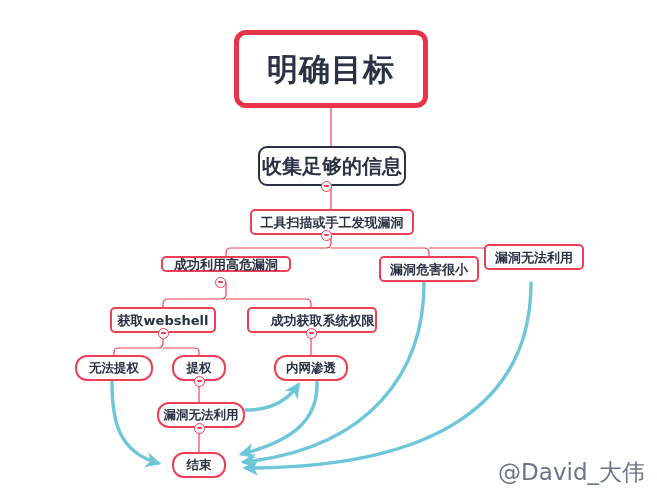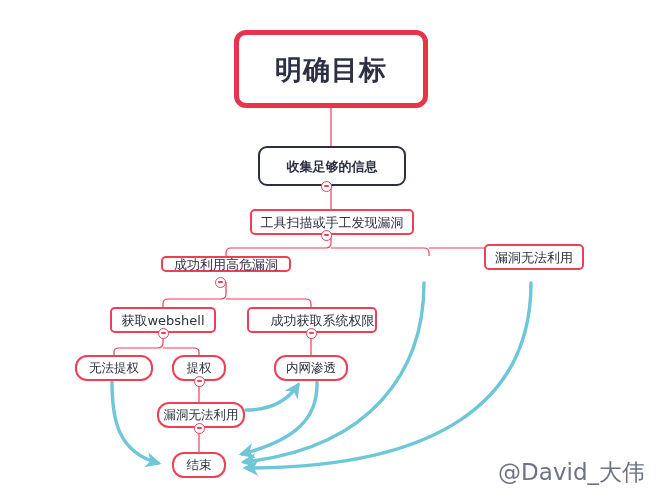--- a/index.html
+++ b/index.html
@@ -35,35 +35,35 @@
     color: #2b3043;
     display: flex;
     align-items: center;
     justify-content: center;
     white-space: nowrap;
     line-height: 1;
   }
   .node-root {
     border: 5px solid #e8334a;
     border-radius: 12px;
-    font-size: 27px;
+    font-size: 31px;
     font-weight: bold;
     letter-spacing: 1px;
   }
   .node-dark {
     border: 2.5px solid #2b3043;
     border-radius: 9px;
-    font-size: 13px;
+    font-size: 20px;
     font-weight: bold;
   }
   .node-red {
     border: 2px solid #ef3f56;
     border-radius: 5px;
     font-size: 13px;
-    font-weight: normal;
+    font-weight: bold;
   }
   .node-red.small {
     font-size: 12.5px;
     border-radius: 12px;
     text-align: center;
   }
   .toggle {
     position: absolute;
     width: 11px;
     height: 11px;
@@ -142,20 +142,21 @@
   </svg>
 
   <div class="node node-root" style="left:234px; top:30px; width:194px; height:78px;">明确目标</div>
 
   <div class="node node-dark" style="left:258px; top:146px; width:148px; height:40px;">收集足够的信息</div>
 
   <div class="node node-red" style="left:250px; top:209px; width:164px; height:26px;">工具扫描或手工发现漏洞</div>
 
   <div class="node node-red" style="left:161px; top:256px; width:130px; height:16px;">成功利用高危漏洞</div>
 
+  <div class="node node-red" style="left:379px; top:256px; width:100px; height:26px;">漏洞危害很小</div>
 
   <div class="node node-red" style="left:484px; top:244px; width:100px; height:26px;">漏洞无法利用</div>
 
   <div class="node node-red" style="left:110px; top:307px; width:106px; height:26px;">获取webshell</div>
 
   <div class="node node-red" style="left:247px; top:307px; width:130px; height:26px;padding-left:21px;">成功获取系统权限</div>
 
   <div class="node node-red small" style="left:75px; top:355px; width:78px; height:26px;">无法提权</div>
 
   <div class="node node-red small" style="left:172px; top:355px; width:54px; height:26px;">提权</div>

